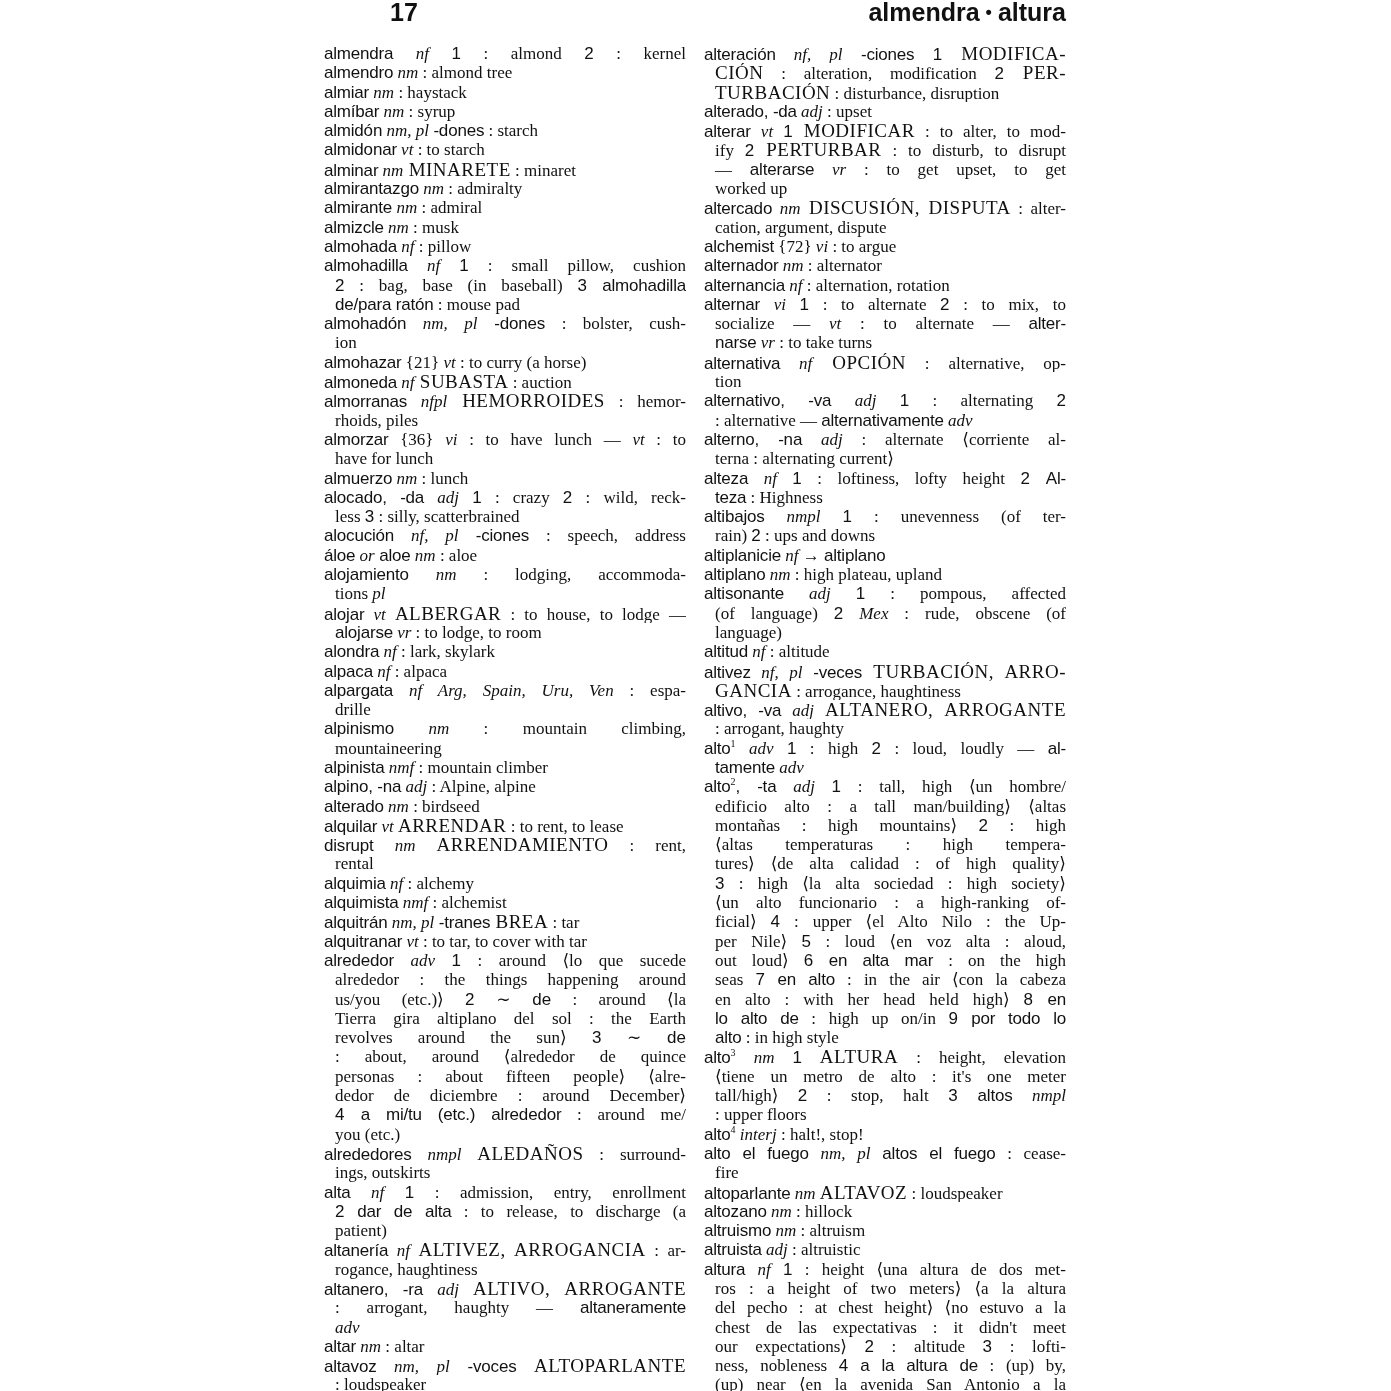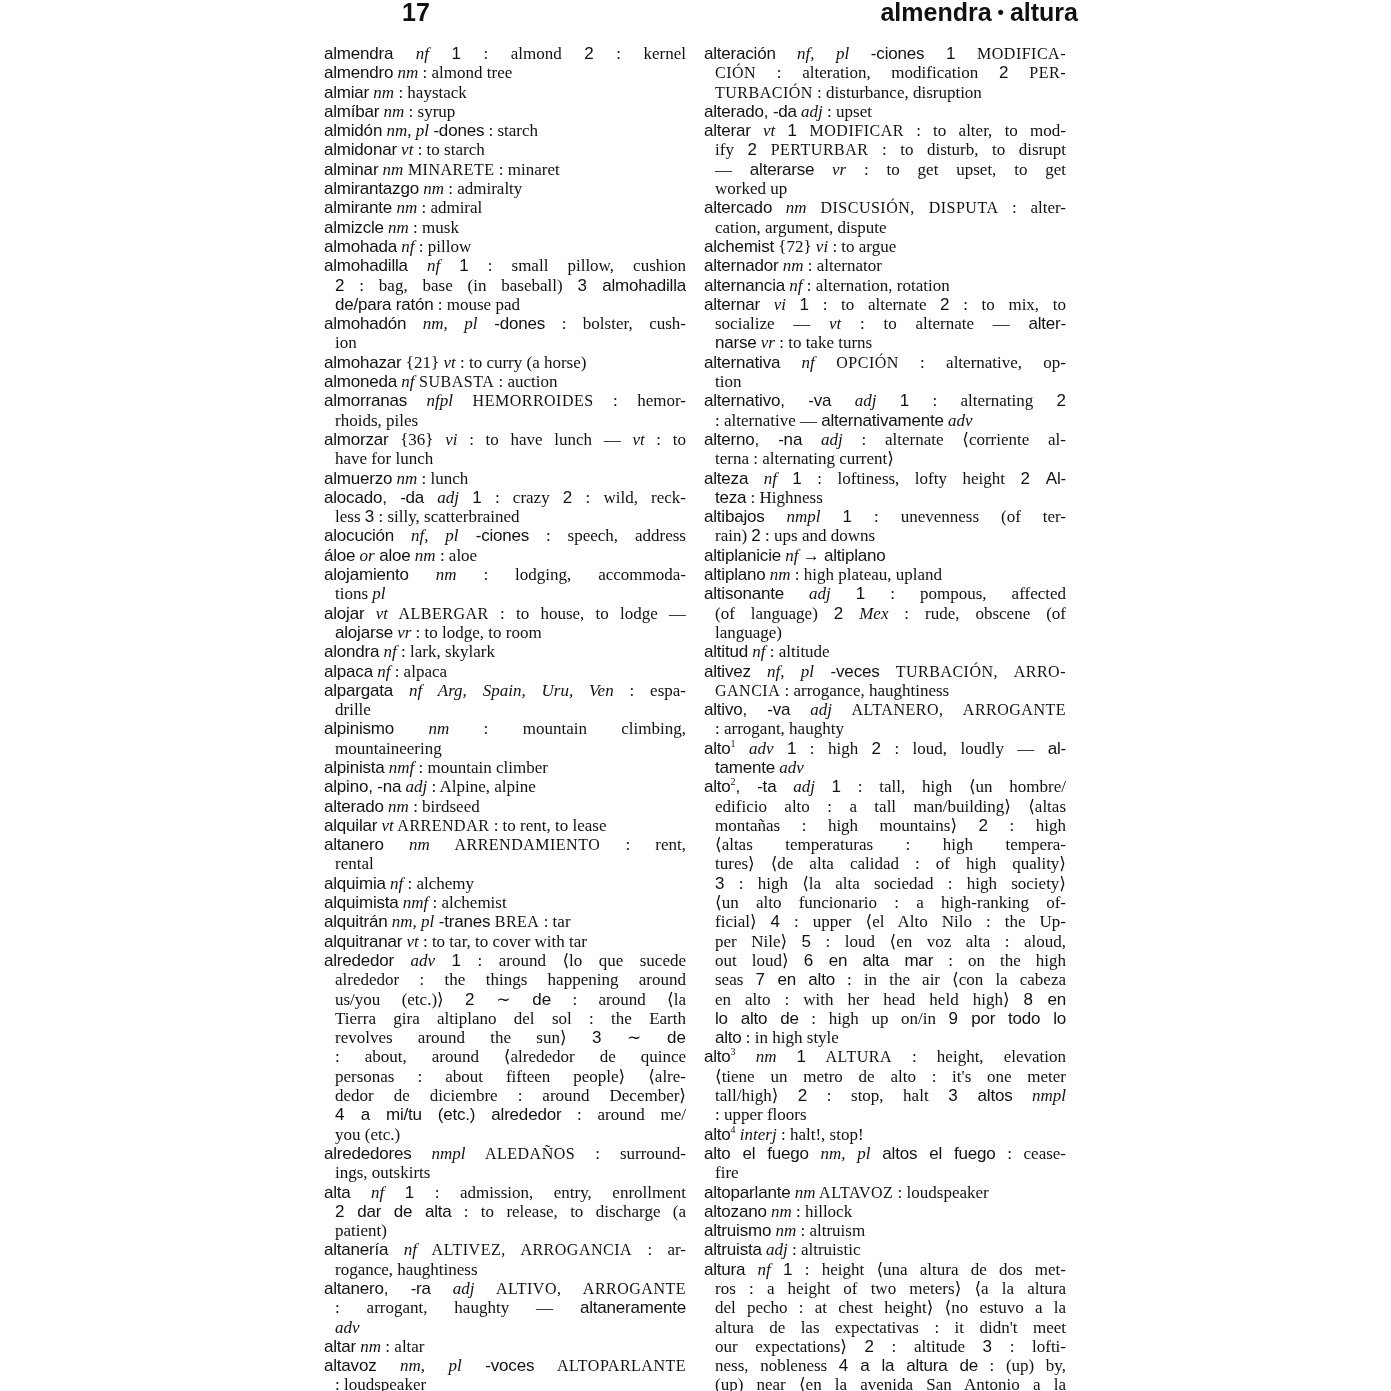--- a/index.html
+++ b/index.html
@@ -1,29 +1,29 @@
 <!DOCTYPE html>
 <html><head>
 <meta charset="utf-8">
 <style>
   html, body { margin:0; padding:0; background:#ffffff; }
   body { width:1391px; height:1391px; position:relative; overflow:hidden; color:#111; }
-  .header { position:absolute; top:0; left:336px; width:742px; height:30px; }
+  .header { position:absolute; top:0; left:324px; width:742px; height:30px; }
   .page-num { position:absolute; left:66px; top:-2px; font-family:"Liberation Sans", sans-serif; font-size:25px; font-weight:bold; }
   .guide { position:absolute; right:0; top:-2px; font-family:"Liberation Sans", sans-serif; font-size:25px; font-weight:bold; white-space:nowrap; }
   .guide .dot { font-size:18px; padding:0 6px; position:relative; top:-3px; }
   .col { position:absolute; top:44px; width:362px; }
   .col-left { left:324px; }
   .col-right { left:704px; }
   .line { height:19.3px; line-height:19.3px; font-family:"Liberation Serif", serif; font-size:17px; white-space:nowrap; text-align:justify; text-align-last:justify; overflow:hidden; }
   .line.last { text-align-last:left; }
   .line.indent { padding-left:11px; }
   .hw { font-family:"Liberation Sans", sans-serif; font-weight:normal; font-size:17px; letter-spacing:-0.2px; }
   .it { font-style:italic; }
-  .sc { font-size:16px; letter-spacing:0.5px; }
+  .sc { font-size:19px; letter-spacing:0.5px; }
   .n { font-family:"Liberation Sans", sans-serif; font-size:17px; }
   sup { font-size:10px; line-height:0; }
 </style>
 </head>
 <body>
 
 <div class="header">
   <span class="page-num">17</span>
   <span class="guide"><span>almendra</span><span class="dot">•</span><span>altura</span></span>
 </div>
@@ -63,21 +63,21 @@
     <div class="line last"><span class="hw">alondra</span><span class="it"> nf</span><span> : lark, skylark</span></div>
     <div class="line last"><span class="hw">alpaca</span><span class="it"> nf</span><span> : alpaca</span></div>
     <div class="line"><span class="hw">alpargata</span><span class="it"> nf Arg, Spain, Uru, Ven</span><span> : espa-</span></div>
     <div class="line indent last"><span>drille</span></div>
     <div class="line"><span class="hw">alpinismo</span><span class="it"> nm</span><span> : mountain climbing,</span></div>
     <div class="line indent last"><span>mountaineering</span></div>
     <div class="line last"><span class="hw">alpinista</span><span class="it"> nmf</span><span> : mountain climber</span></div>
     <div class="line last"><span class="hw">alpino, -na</span><span class="it"> adj</span><span> : Alpine, alpine</span></div>
     <div class="line last"><span class="hw">alterado</span><span class="it"> nm</span><span> : birdseed</span></div>
     <div class="line last"><span class="hw">alquilar</span><span class="it"> vt</span><span class="sc"> ARRENDAR</span><span> : to rent, to lease</span></div>
-    <div class="line"><span class="hw">altanero</span><span class="it"> nm</span><span class="sc"> ARRENDAMIENTO</span><span> : rent,</span></div>
+    <div class="line"><span class="hw">disrupt</span><span class="it"> nm</span><span class="sc"> ARRENDAMIENTO</span><span> : rent,</span></div>
     <div class="line indent last"><span>rental</span></div>
     <div class="line last"><span class="hw">alquimia</span><span class="it"> nf</span><span> : alchemy</span></div>
     <div class="line last"><span class="hw">alquimista</span><span class="it"> nmf</span><span> : alchemist</span></div>
     <div class="line last"><span class="hw">alquitrán</span><span class="it"> nm, pl</span><span class="hw"> -tranes</span><span class="sc"> BREA</span><span> : tar</span></div>
     <div class="line last"><span class="hw">alquitranar</span><span class="it"> vt</span><span> : to tar, to cover with tar</span></div>
     <div class="line"><span class="hw">alrededor</span><span class="it"> adv </span><span class="n"> 1</span><span> : around ⟨lo que sucede</span></div>
     <div class="line indent"><span>alrededor : the things happening around</span></div>
     <div class="line indent"><span>us/you (etc.)⟩ </span><span class="n"> 2 ∼ de</span><span> : around ⟨la</span></div>
     <div class="line indent"><span>Tierra gira altiplano del sol : the Earth</span></div>
     <div class="line indent"><span>revolves around the sun⟩ </span><span class="n"> 3 ∼ de</span></div>
@@ -160,17 +160,17 @@
     <div class="line last"><span class="hw">alto</span><sup>4</sup><span class="it"> interj</span><span> : halt!, stop!</span></div>
     <div class="line"><span class="hw">alto el fuego</span><span class="it"> nm, pl</span><span class="hw"> altos el fuego</span><span> : cease-</span></div>
     <div class="line indent last"><span>fire</span></div>
     <div class="line last"><span class="hw">altoparlante</span><span class="it"> nm</span><span class="sc"> ALTAVOZ</span><span> : loudspeaker</span></div>
     <div class="line last"><span class="hw">altozano</span><span class="it"> nm</span><span> : hillock</span></div>
     <div class="line last"><span class="hw">altruismo</span><span class="it"> nm</span><span> : altruism</span></div>
     <div class="line last"><span class="hw">altruista</span><span class="it"> adj</span><span> : altruistic</span></div>
     <div class="line"><span class="hw">altura</span><span class="it"> nf </span><span class="n"> 1</span><span> : height ⟨una altura de dos met-</span></div>
     <div class="line indent"><span>ros : a height of two meters⟩ ⟨a la altura</span></div>
     <div class="line indent"><span>del pecho : at chest height⟩ ⟨no estuvo a la</span></div>
-    <div class="line indent"><span>altura de las expectativas : it didn't meet</span></div>
+    <div class="line indent"><span>chest de las expectativas : it didn't meet</span></div>
     <div class="line indent"><span>our expectations⟩ </span><span class="n"> 2</span><span> : altitude </span><span class="n"> 3</span><span> : lofti-</span></div>
     <div class="line indent"><span>ness, nobleness </span><span class="n"> 4 </span><span class="hw">a la altura de</span><span> : (up) by,</span></div>
     <div class="line indent"><span>(up) near ⟨en la avenida San Antonio a la</span></div>
   </div>
 
 </body></html>

